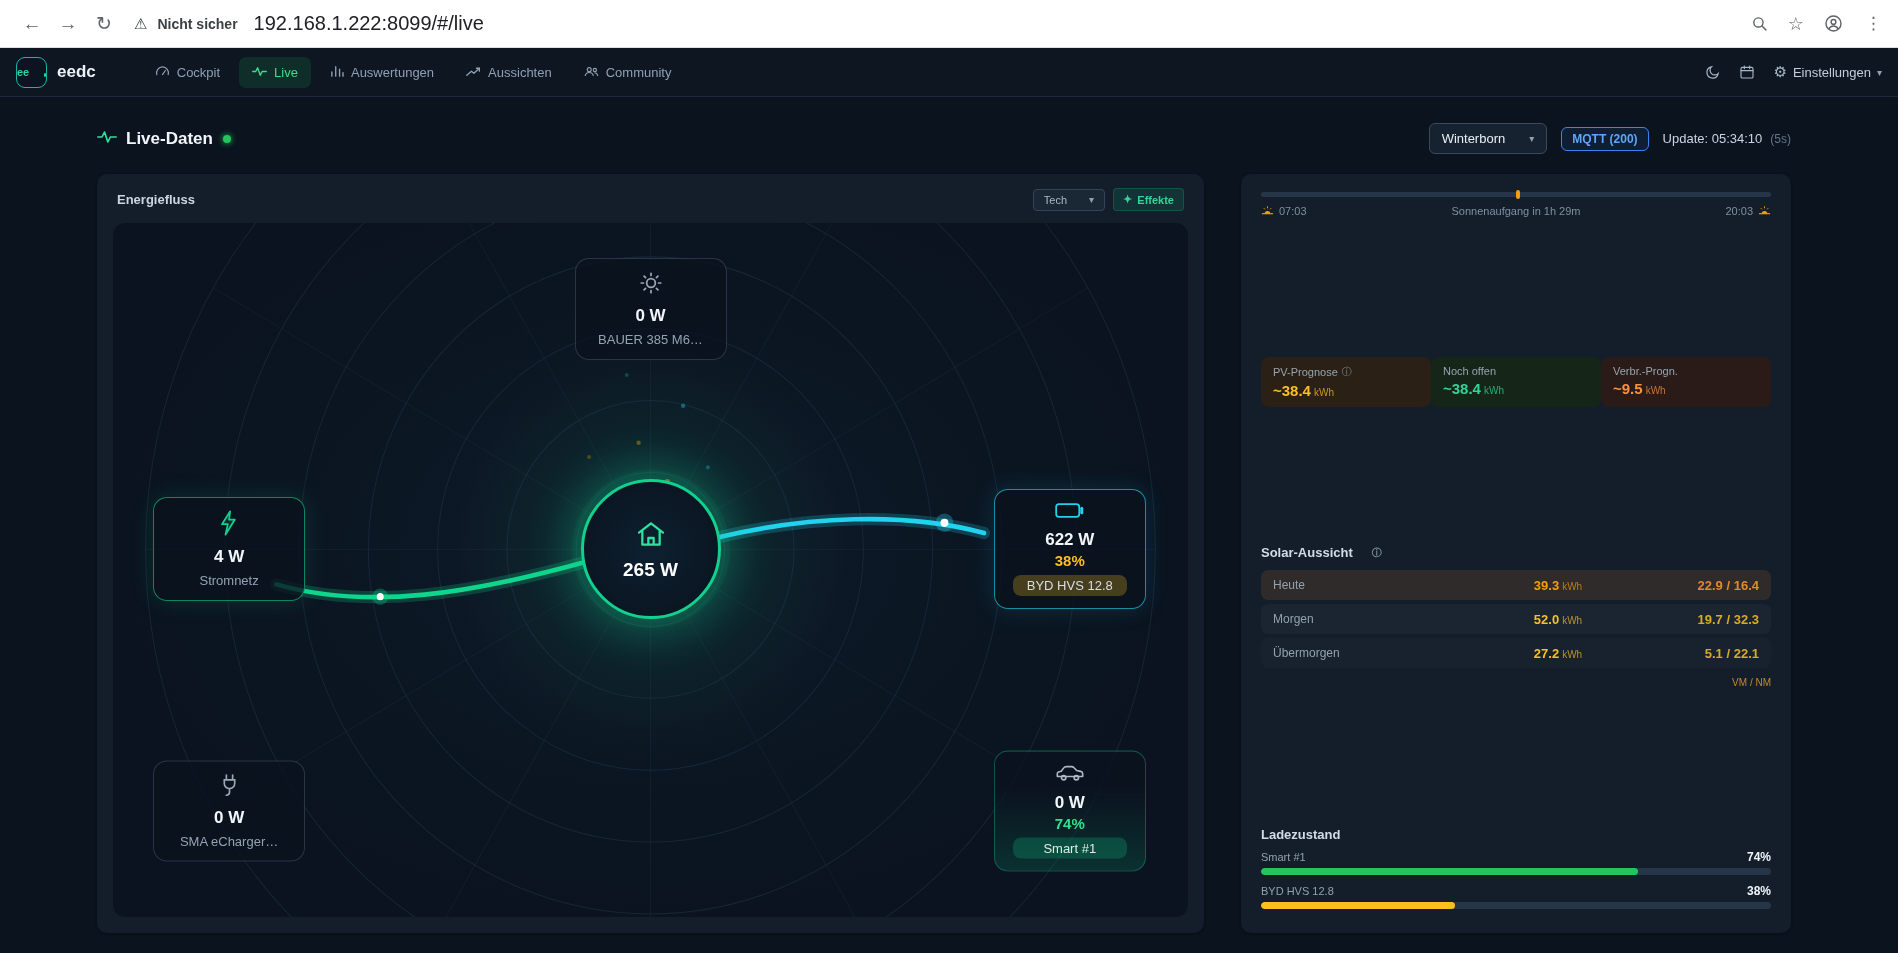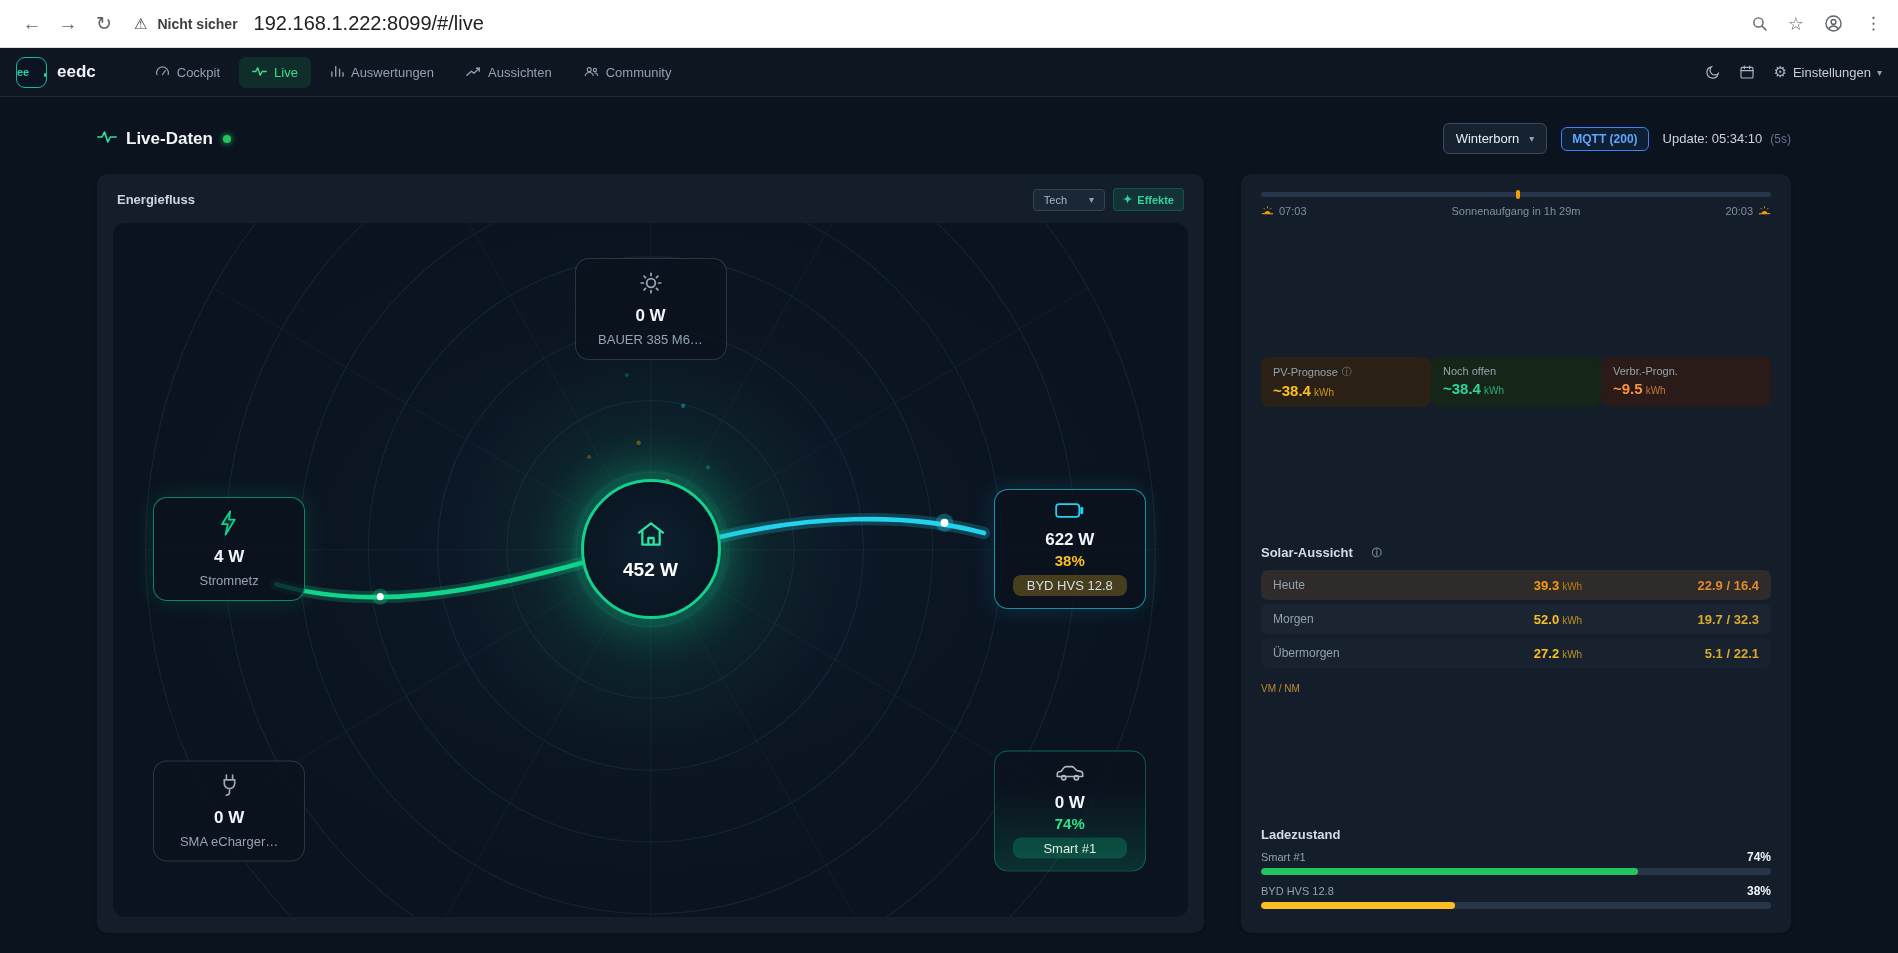--- a/index.html
+++ b/index.html
@@ -38,21 +38,21 @@
   .gear-group{display:flex;align-items:center;gap:6px;color:#c3cedb;font-size:13px;cursor:pointer}
   .gear{color:#a7b6c6;font-size:15px}
   .chev{color:#8fa0b3;font-size:10px}
 
   
   .main{flex:1;display:flex;flex-direction:column;padding:26px 107px 20px 97px;min-height:0}
   .header-row{display:flex;align-items:center;margin-bottom:20px}
   .page-title{color:#f1f5f9;font-size:17px;font-weight:700;margin-left:9px}
   .live-dot{width:8px;height:8px;border-radius:50%;background:#22c55e;margin-left:10px;box-shadow:0 0 6px #22c55e}
   .header-right{margin-left:auto;display:flex;align-items:center;gap:14px}
-  .select{display:flex;align-items:center;gap:10px;background:#16222f;border:1px solid #3a4a5e;
+  .select{display:flex;align-items:center;gap:24px;background:#16222f;border:1px solid #3a4a5e;
     border-radius:6px;padding:7px 12px;color:#e8eef5;font-size:13px;cursor:pointer}
   .mqtt{border:1px solid #3b82f6;color:#60a5fa;background:rgba(59,130,246,.10);
     font-size:12px;font-weight:700;border-radius:6px;padding:4px 10px;cursor:pointer}
   .upd{color:#cbd5e1;font-size:13px}
   .upd-int{color:#64748b;font-size:12px;margin-left:-6px}
 
   .content-row{flex:1;display:flex;gap:37px;min-height:0}
 
   
   .flow-card{width:1107px;background:#141e2b;border-radius:10px;padding:14px 16px 16px;
@@ -118,21 +118,21 @@
   .so-row-1{background:rgba(255,255,255,.030)}
   .so-row-2{background:rgba(255,255,255,.018)}
   .so-label{width:130px;font-size:12px;color:#93a1af}
   .so-value{flex:1;text-align:center;padding-left:46px}
   .so-value b{font-size:13px;font-weight:700}
   .so-value i{font-style:normal;font-size:10px;margin-left:3px;opacity:.7}
   .so-split{width:92px;text-align:right;font-size:13px;font-weight:700}
   .so-row-0 .so-value{color:#f59e0b}.so-row-0 .so-split{color:#e0892e}
   .so-row-1 .so-value,.so-row-2 .so-value{color:#fbbf24}
   .so-row-1 .so-split,.so-row-2 .so-split{color:#d9a928}
-  .legend{text-align:left;font-size:10px;color:#c08a2e;margin-top:11px}
+  .legend{text-align:right;font-size:10px;color:#c08a2e;margin-top:5px}
 
   .spacer-flex{flex:1}
   .charge-title{color:#d2dce6;font-size:13px;font-weight:700;margin-bottom:8px}
   .charge-item{margin-bottom:9px}
   .charge-head{display:flex;justify-content:space-between;align-items:center;margin-bottom:4px}
   .cname{font-size:11px;color:#93a1af}
   .cpct{font-size:12px;font-weight:700;color:#f1f5f9}
   .cbar{height:7px;background:#263648;border-radius:4px;overflow:hidden;cursor:pointer}
   .cfill{height:100%;border-radius:4px}
 </style>
@@ -325,21 +325,21 @@
                   <path d="M13 2 6 13h5l-2 9 8-13h-5z"></path>
                 </svg></span>
             <div class="power">4 W</div>
             <div class="name">Stromnetz</div>
           </div>
 
           <div class="hub">
             <span><svg viewBox="0 0 24 24" width="32" height="32" fill="none" stroke="#2ee2a0" stroke-width="1.7" stroke-linecap="round" stroke-linejoin="round">
                   <path d="M3 11 12 4l9 7M5.5 9.5V20h13V9.5M10 20v-5h4v5"></path>
                 </svg></span>
-            <div class="power">452 W</div>
+            <div class="power">265 W</div>
           </div>
 
           <div class="node node-batt">
             <span><svg viewBox="0 0 26 16" width="30" height="19" fill="none" stroke="#25d0ee" stroke-width="1.5">
                   <rect x="1" y="2.5" width="20" height="11" rx="2.5"></rect>
                   <path d="M23.2 6v4" stroke-width="2.6" stroke-linecap="round"></path>
                 </svg></span>
             <div class="power">622 W</div>
             <div class="soc">38%</div>
             <span class="name-pill">BYD HVS 12.8</span>

